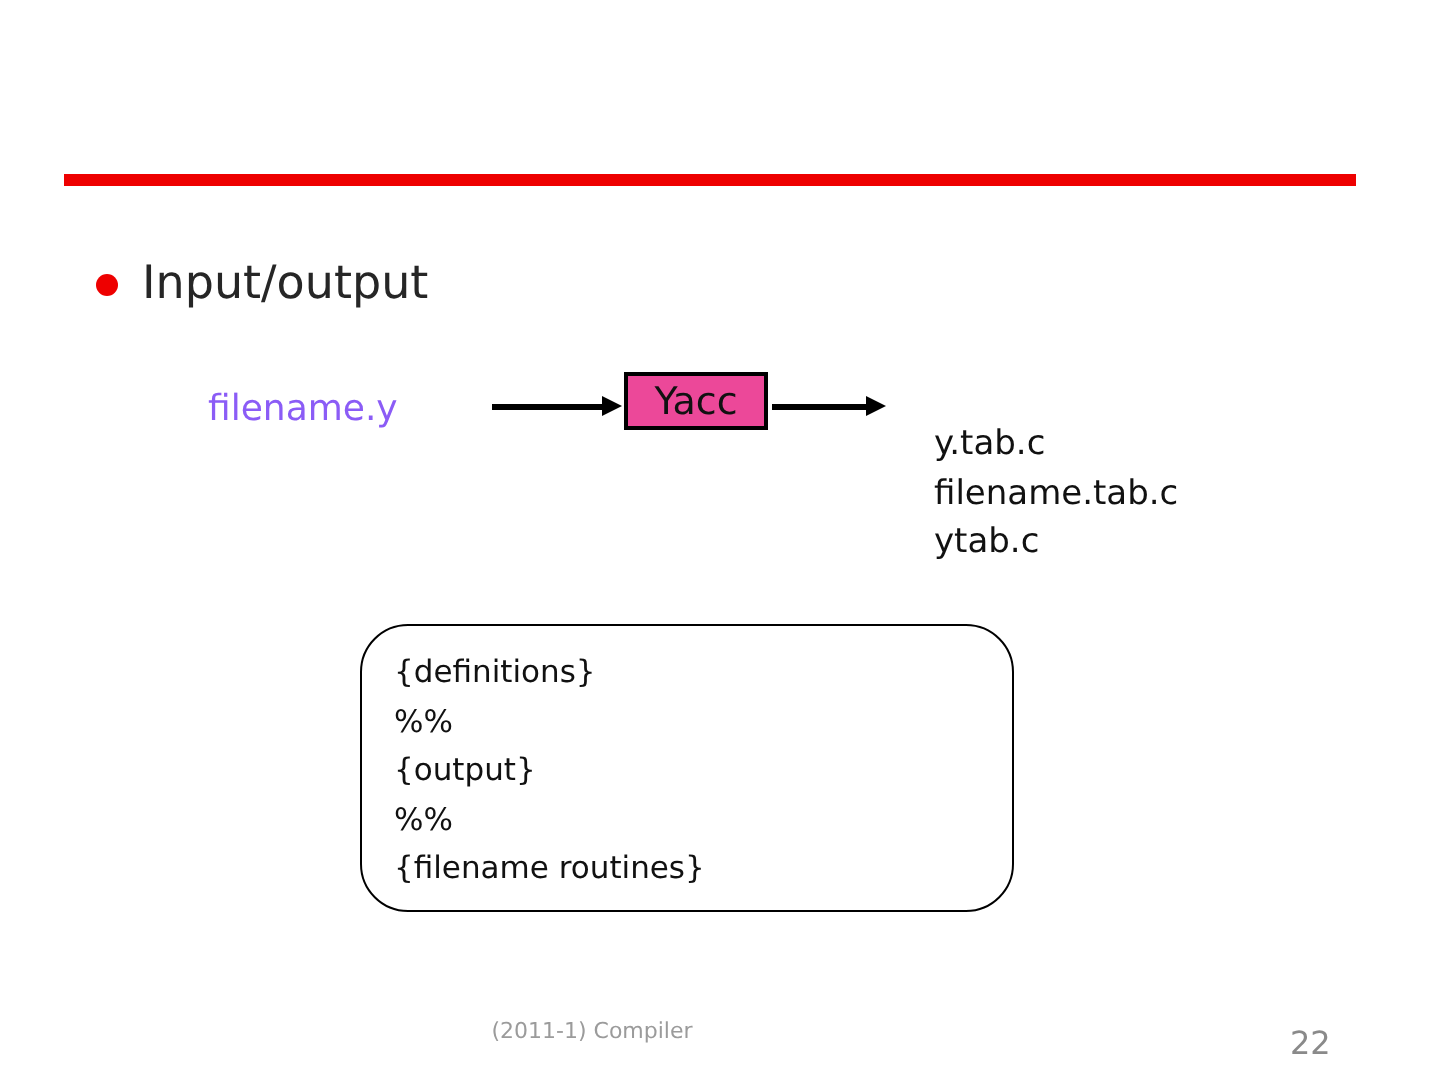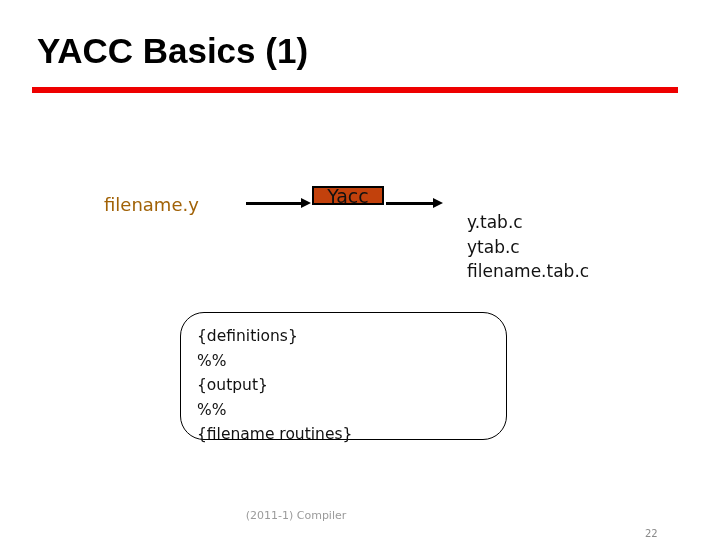--- a/index.html
+++ b/index.html
@@ -26,83 +26,86 @@
     position:absolute; left:2px; top:11px; width:11px; height:11px;
     border-radius:50%; background:#ee0000;
   }
   .bullet-label {
     display:inline-block; margin-left:25px;
     font-size:23px; line-height:32px; color:#262626;
   }
   
   .diag-input {
     position:absolute; left:104px; top:194px;
-    font-size:18px; color:#a16207; white-space:nowrap;
+    font-size:18px; color:#8b5cf6; white-space:nowrap;
   }
   .arrow-stem {
     position:absolute; height:3px; background:#000; top:202px;
   }
   .arrow-stem.a1 { left:246px; width:56px; }
   .arrow-stem.a2 { left:386px; width:47px; }
   .arrow-head {
     position:absolute; top:198px; width:0; height:0;
     border-top:5.5px solid transparent; border-bottom:5.5px solid transparent;
     border-left:10px solid #000;
   }
   .arrow-head.h1 { left:301px; }
   .arrow-head.h2 { left:433px; }
   .process-box {
-    position:absolute; left:312px; top:186px; width:72px; height:19px;
-    border:2px solid #000; background:#c2410c; box-sizing:border-box;
+    position:absolute; left:312px; top:186px; width:72px; height:29px;
+    border:2px solid #000; background:#ec4899; box-sizing:border-box;
     display:flex; align-items:center; justify-content:center;
     font-size:19px; color:#111;
   }
   .diag-outputs {
     position:absolute; left:467px; top:162px;
     font-size:17px; line-height:24.5px; color:#111; white-space:nowrap;margin-top:48px;
   }
   
   .spec-box {
-    position:absolute; left:180px; top:312px; width:327px; height:128px;
+    position:absolute; left:180px; top:312px; width:327px; height:144px;
     border:1.5px solid #000; border-radius:24px; box-sizing:border-box;
     background:#fff; padding:11px 0 0 16px;
   }
   .spec-line { font-size:15.5px; line-height:24.5px; color:#111; white-space:nowrap; }
   
   .footer {
     position:absolute; left:0; top:509px; width:592px; text-align:center;
     font-size:11px; color:#9b9b9b;
   }
   .page-number {
-    position:absolute; left:645px; top:528px;
-    font-size:10px; color:#8a8a8a;
+    position:absolute; left:645px; top:512px;
+    font-size:16px; color:#8a8a8a;
   }
 </style>
 </head>
 <body>
 
 <div class="slide">
 
-  <div class="title">YACC Basics (1)</div>
   <div class="title-rule"></div>
 
+  <div class="bullet-row b1">
+    <span class="bullet-dot"></span>
+    <span class="bullet-label">Input/output</span>
+  </div>
 
   <div>
     <div class="diag-input">filename.y</div>
     <div class="arrow-stem a1"></div>
     <div class="arrow-head h1"></div>
     <div class="process-box">
       <span>Yacc</span>
     </div>
     <div class="arrow-stem a2"></div>
     <div class="arrow-head h2"></div>
     <div class="diag-outputs">
       <div>y.tab.c</div>
+      <div>filename.tab.c</div>
       <div>ytab.c</div>
-      <div>filename.tab.c</div>
     </div>
   </div>
 
 
   <div class="spec-box">
     <div class="spec-line">{definitions}</div>
     <div class="spec-line">%%</div>
     <div class="spec-line">{output}</div>
     <div class="spec-line">%%</div>
     <div class="spec-line">{filename routines}</div>

